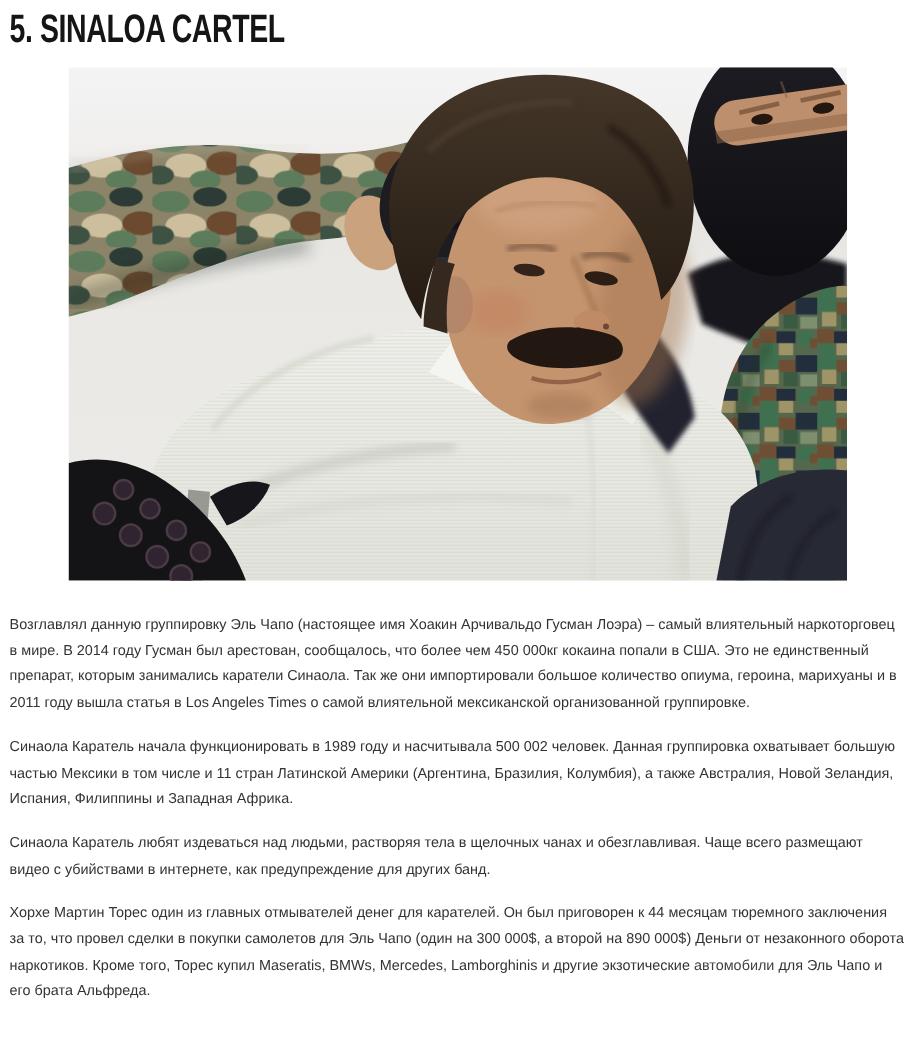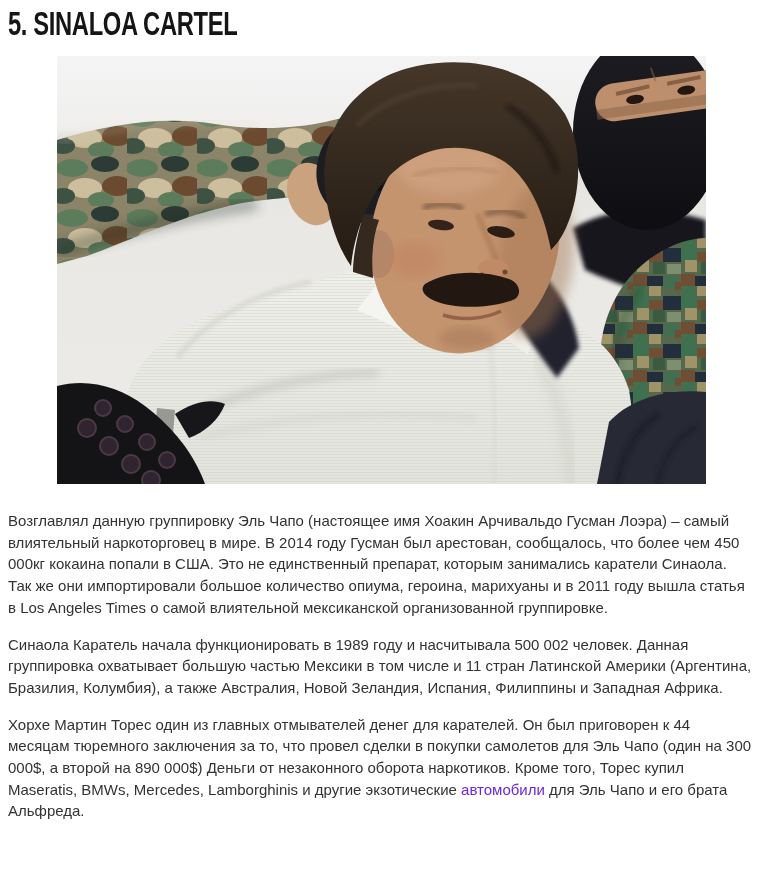--- a/index.html
+++ b/index.html
@@ -27,27 +27,27 @@
   figure.photo{
     margin:14px auto 26px auto;
     width:649px;
     height:428px;
     display:block;
     overflow:hidden;
   }
   figure.photo svg{display:block;width:649px;height:428px;}
   p.body-par{
     margin:0 0 15px 0;
-    font-size:15px;
+    font-size:12px;
     line-height:21.7px;
     color:#333333;
   }
   p.body-par:last-child{margin-bottom:0;}
   a.inline-link{
-    color:#6d28d9;
+    color:#404040;
     text-decoration:none;
     cursor:pointer;
   }
 </style>
 </head>
 <body>
 
 <div class="page">
 
   <h1 class="article-heading">5. SINALOA CARTEL</h1>
@@ -211,16 +211,17 @@
           <circle cx="110" cy="404" r="8"></circle>
         </g>
       </g>
     </svg>
   </figure>
 
   <p class="body-par">Возглавлял данную группировку Эль Чапо (настоящее имя Хоакин Арчивальдо Гусман Лоэра) – самый влиятельный наркоторговец в мире. В 2014 году Гусман был арестован, сообщалось, что более чем 450 000кг кокаина попали в США. Это не единственный препарат, которым занимались каратели Синаола. Так же они импортировали большое количество опиума, героина, марихуаны и в 2011 году вышла статья в Los Angeles Times о самой влиятельной мексиканской организованной группировке.</p>
 
   <p class="body-par">Синаола Каратель начала функционировать в 1989 году и насчитывала 500 002 человек. Данная группировка охватывает большую частью Мексики в том числе и 11 стран Латинской Америки (Аргентина, Бразилия, Колумбия), а также Австралия, Новой Зеландия, Испания, Филиппины и Западная Африка.</p>
 
+  <p class="body-par">Синаола Каратель любят издеваться над людьми, растворяя тела в щелочных чанах и обезглавливая. Чаще всего размещают видео с убийствами в интернете, как предупреждение для других банд.</p>
 
   <p class="body-par"><span>Хорхе Мартин Торес один из главных отмывателей денег для карателей. Он был приговорен к 44 месяцам тюремного заключения за то, что провел сделки в покупки самолетов для Эль Чапо (один на 300 000$, а второй на 890 000$) Деньги от незаконного оборота наркотиков. Кроме того, Торес купил Maseratis, BMWs, Mercedes, Lamborghinis и другие экзотические </span><a class="inline-link" href="#">автомобили</a><span> для Эль Чапо и его брата Альфреда.</span></p>
 
 </div>
 
 </body></html>

